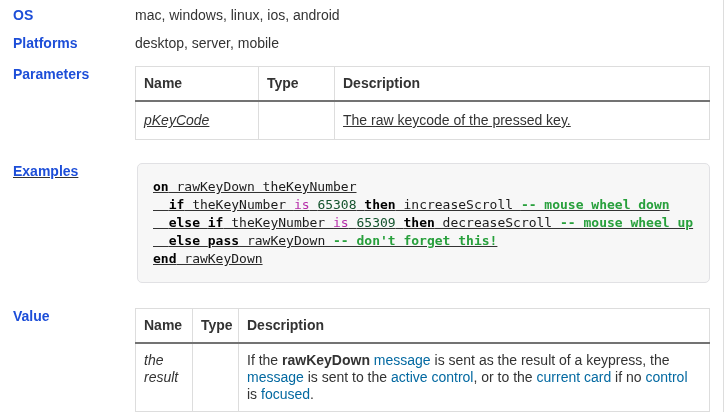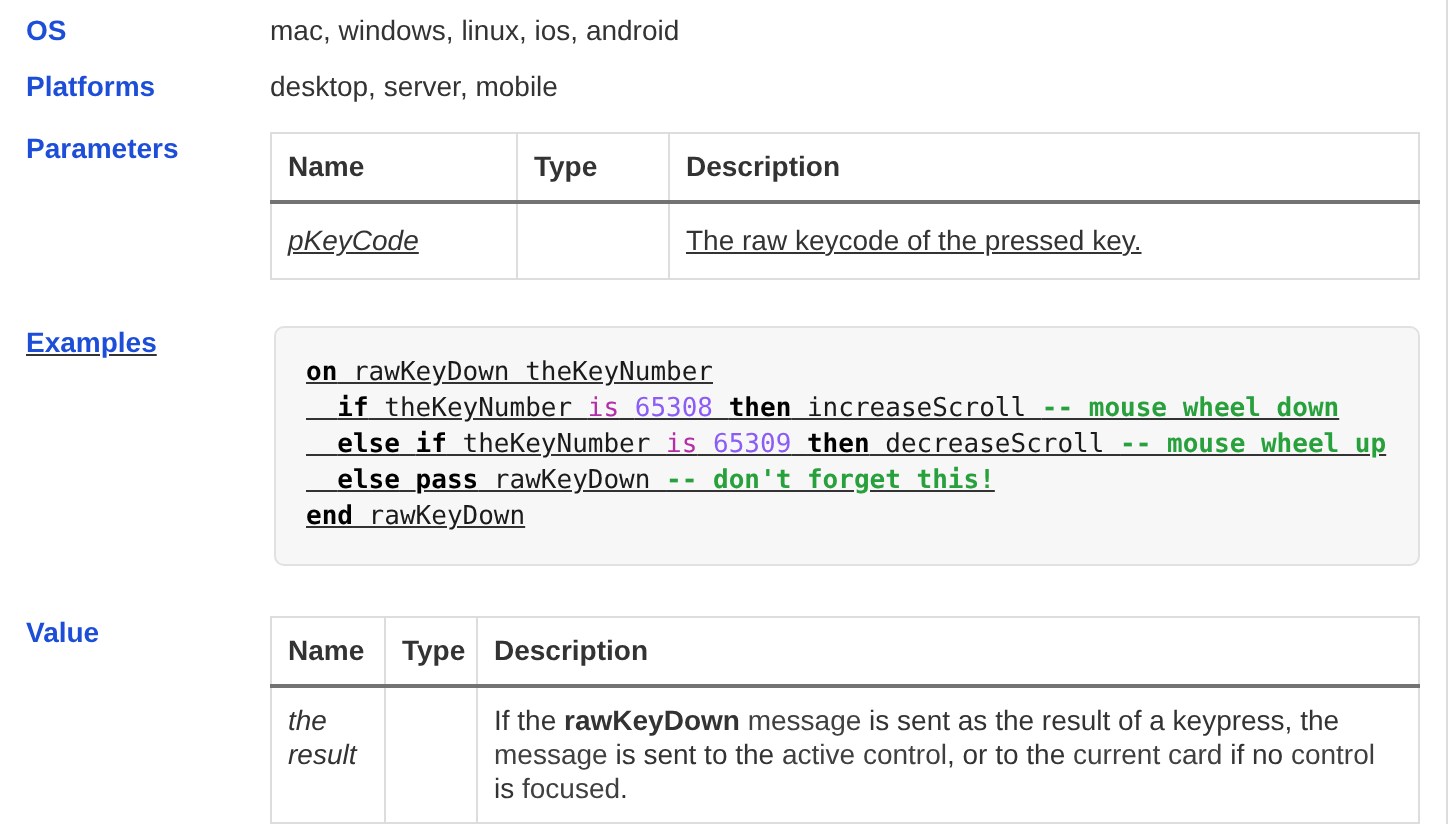--- a/index.html
+++ b/index.html
@@ -63,40 +63,40 @@
   }
   table.tbl thead th {
     font-weight: bold;
     border-bottom: 2px solid #737373;
     color: #333333;
   }
   .tbl-parameters tbody td { padding-top: 10px; padding-bottom: 10px; text-decoration: underline; }
   .italic { font-style: italic; }
   .desc-cell { line-height: 21px; padding-top: 7px; padding-bottom: 7px; }
   .bold { font-weight: bold; }
-  a.doc-link { color: #404040; text-decoration: none; cursor: pointer; text-align: right; }
+  a.doc-link { color: #0369a1; text-decoration: none; cursor: pointer; text-align: right; }
   
   .codeblock {
     margin: 0 0 0 2px;
     width: 573px;
     background: #f7f7f7;
     border: 1px solid #e1e1e4;
     border-radius: 5px;
     padding: 14px 15px;
     font-family: "DejaVu Sans Mono", monospace;
     font-size: 13px;
     line-height: 18px;
     color: #000000;
     white-space: pre;
     overflow: hidden;
   }
   .tok-keyword  { font-weight: bold; color: #000000; }
   .tok-plain    { color: #1b1b1b; }
   .tok-operator { color: #b52ea8; }
-  .tok-number   { color: #8b5cf6; }
+  .tok-number   { color: #14532d; }
   .tok-comment  { color: #28a03c; font-weight: bold; }
 </style>
 </head>
 <body>
 
 <div class="page">
 
   <section class="section sec-os">
     <div class="col-label">OS</div>
     <div class="col-content">mac, windows, linux, ios, android</div>

